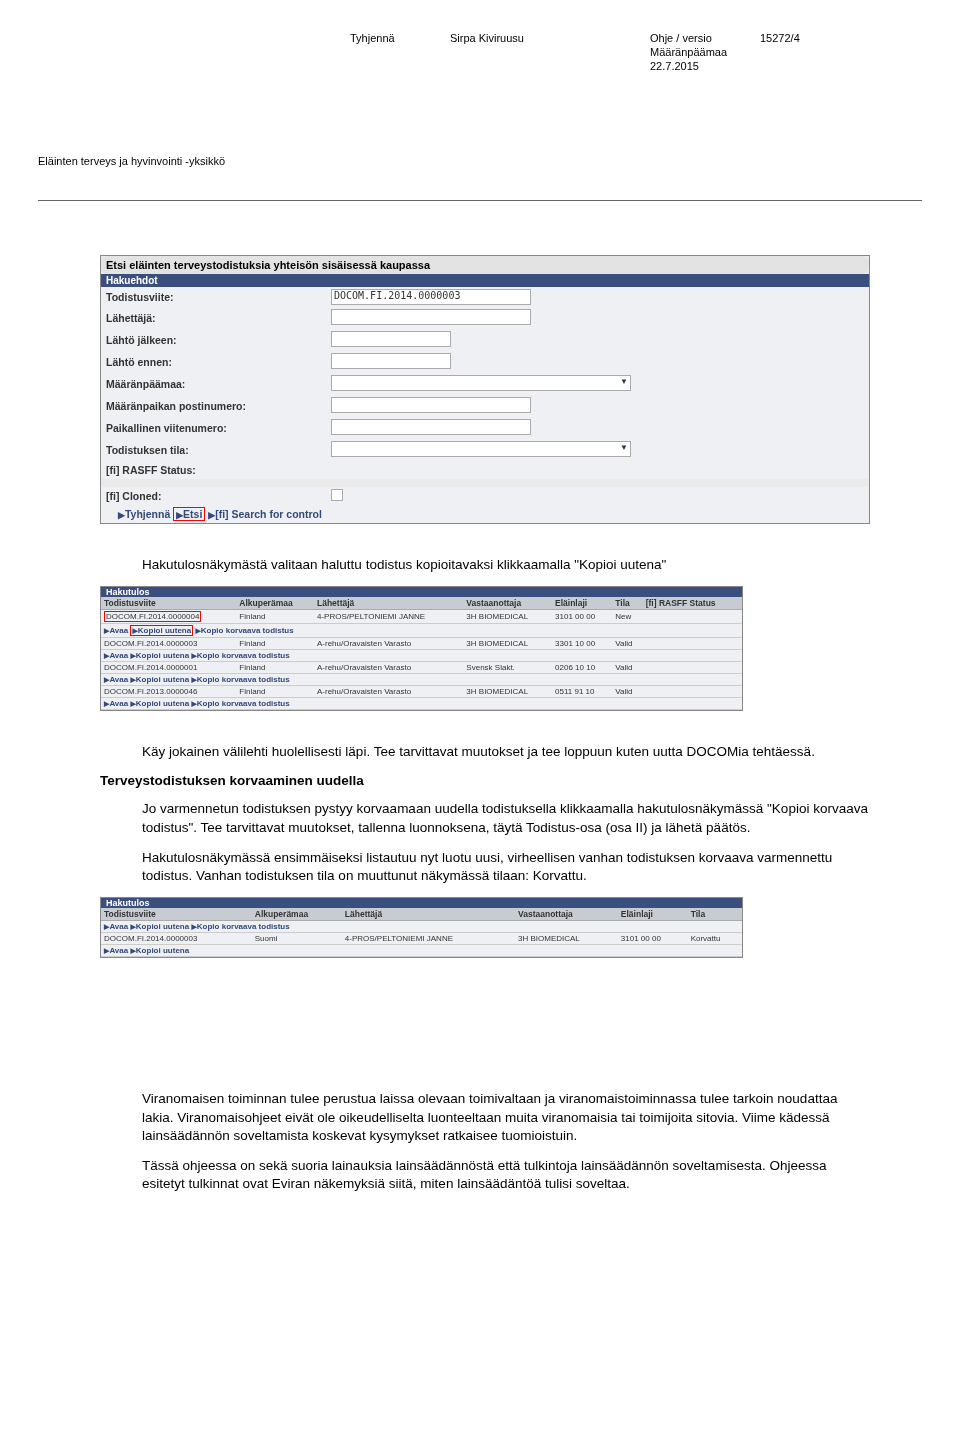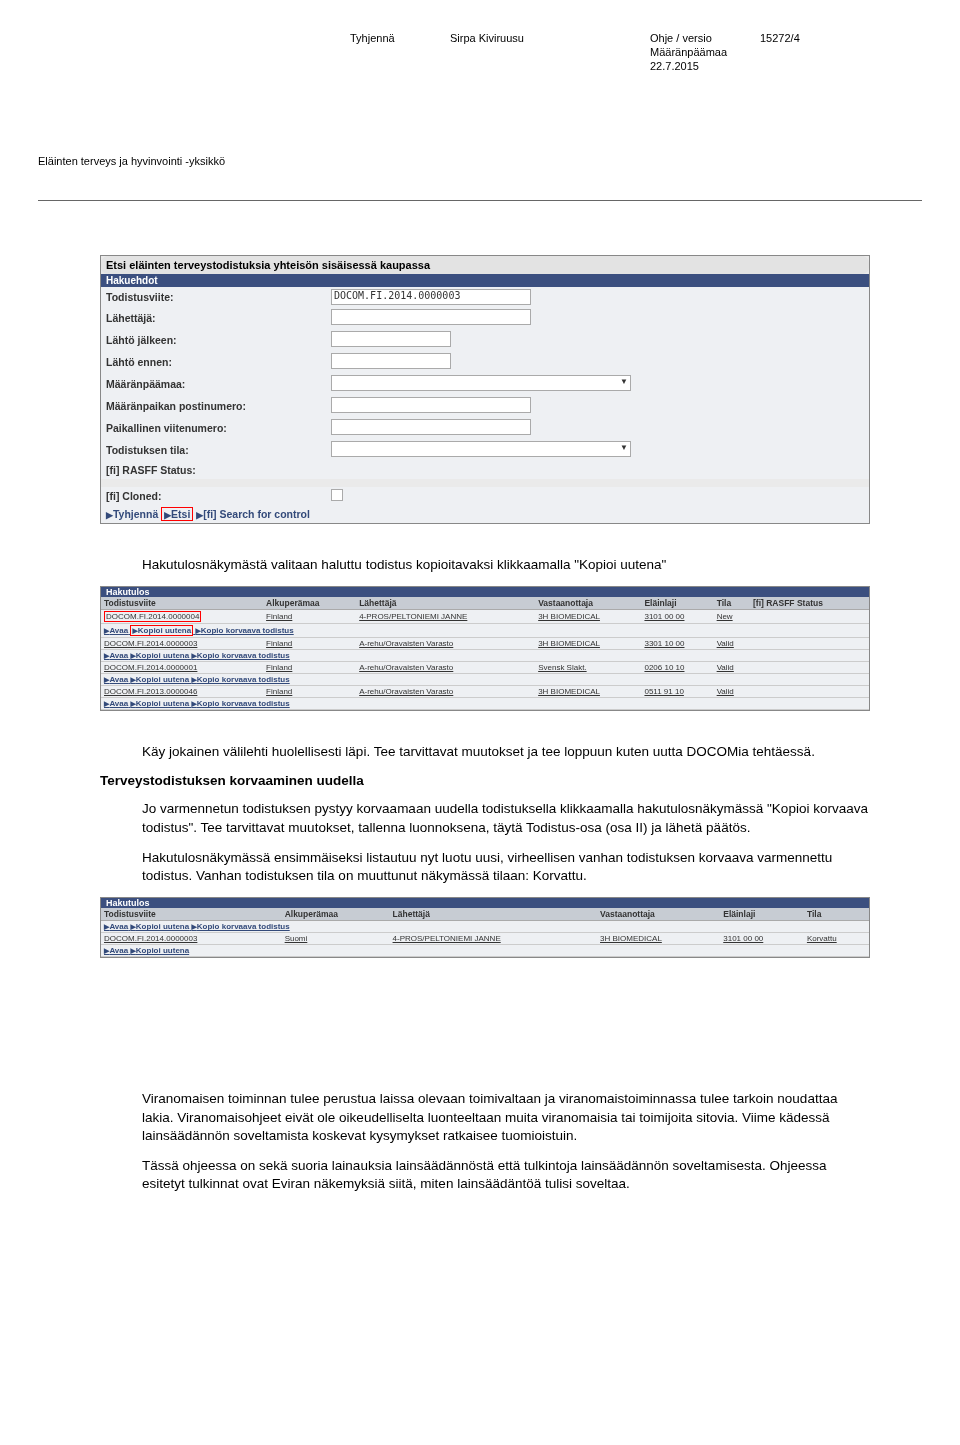--- a/index.html
+++ b/index.html
@@ -33,34 +33,34 @@
 
   
   .shot1 { border:1px solid #888; width: 770px; background:#eaeaea; }
   .shot1 .title { background:#e3e3e3; font-weight:bold; padding:3px 5px; font-size:11px; color:#000;border-radius:7px;}
   .shot1 .sec { background:#3b4f7f; color:#fff; font-weight:bold; padding:1px 5px; font-size:10px;}
   .shot1 .form-row { display:flex; padding:1px 5px; background:#eef0f3; font-size:10.5px; align-items: center;}
   .shot1 .form-row:nth-child(even){background:#eef0f3;}
   .shot1 .lbl { width: 225px; font-weight:bold; padding:2px 0;}
   .shot1 .val { flex:1; padding:1px 0; }
   .shot1 .val .inp { background:#fff; border:1px solid #aaa; height:16px; display:inline-block;}
-  .shot1 .footer-links { background:#eef0f3; padding:2px 5px; font-size:10.5px; color:#334a7a; font-weight:bold;}
+  .shot1 .footer-links { background:#eef0f3; padding:2px 17px; font-size:10.5px; color:#334a7a; font-weight:bold;}
   .shot1 .footer-links .chev { color:#334a7a; font-size:9px;}
   .shot1 .footer-links .etsi-box { border: 1.5px solid #f00; padding:0 2px; display:inline-block;}
 
   .body-text { font-size: 13.5px; color:#000; margin: 12px 0; line-height:1.35;}
   .body-heading { font-size: 13.5px; font-weight:bold; color:#000; margin-top:10px;}
   .body-text.sub { margin-left: 42px; }
 
   
-  .shot-res { width: 770px; border:1px solid #888; font-size:9px; background:#d946ef;}
+  .shot-res { width: 643px; border:1px solid #888; font-size:9px; background:#d946ef;}
   .shot-res .sec { background:#3b4f7f; color:#fff; font-weight:bold; padding:0 5px; font-size:9px;}
   .shot-res table { width:100%; border-collapse: collapse; background:#eef0f3;}
   .shot-res th { background:#c7ccd3; font-weight:bold; text-align:left; padding:1px 3px; font-size:8.5px; border-bottom:1px solid #aaa;}
-  .shot-res td { background:#eef0f3; padding:1px 3px; font-size:8px; border-bottom:1px solid #ccc; color:#333;text-decoration:underline;}
+  .shot-res td { background:#eef0f3; padding:1px 3px; font-size:8px; border-bottom:1px solid #ccc; color:#333;}
   .shot-res .actions td { font-size:8px; color:#334a7a; font-weight:bold;}
   .shot-res .actions .chev { font-size:7px;}
   .shot-res .redbox { border:1.5px solid #f00; display:inline-block; padding:0 1px;}
 
   
   .spacer-sm{height:8px;}
   .spacer-md{height:20px;}
 
 </style>
 </head>

